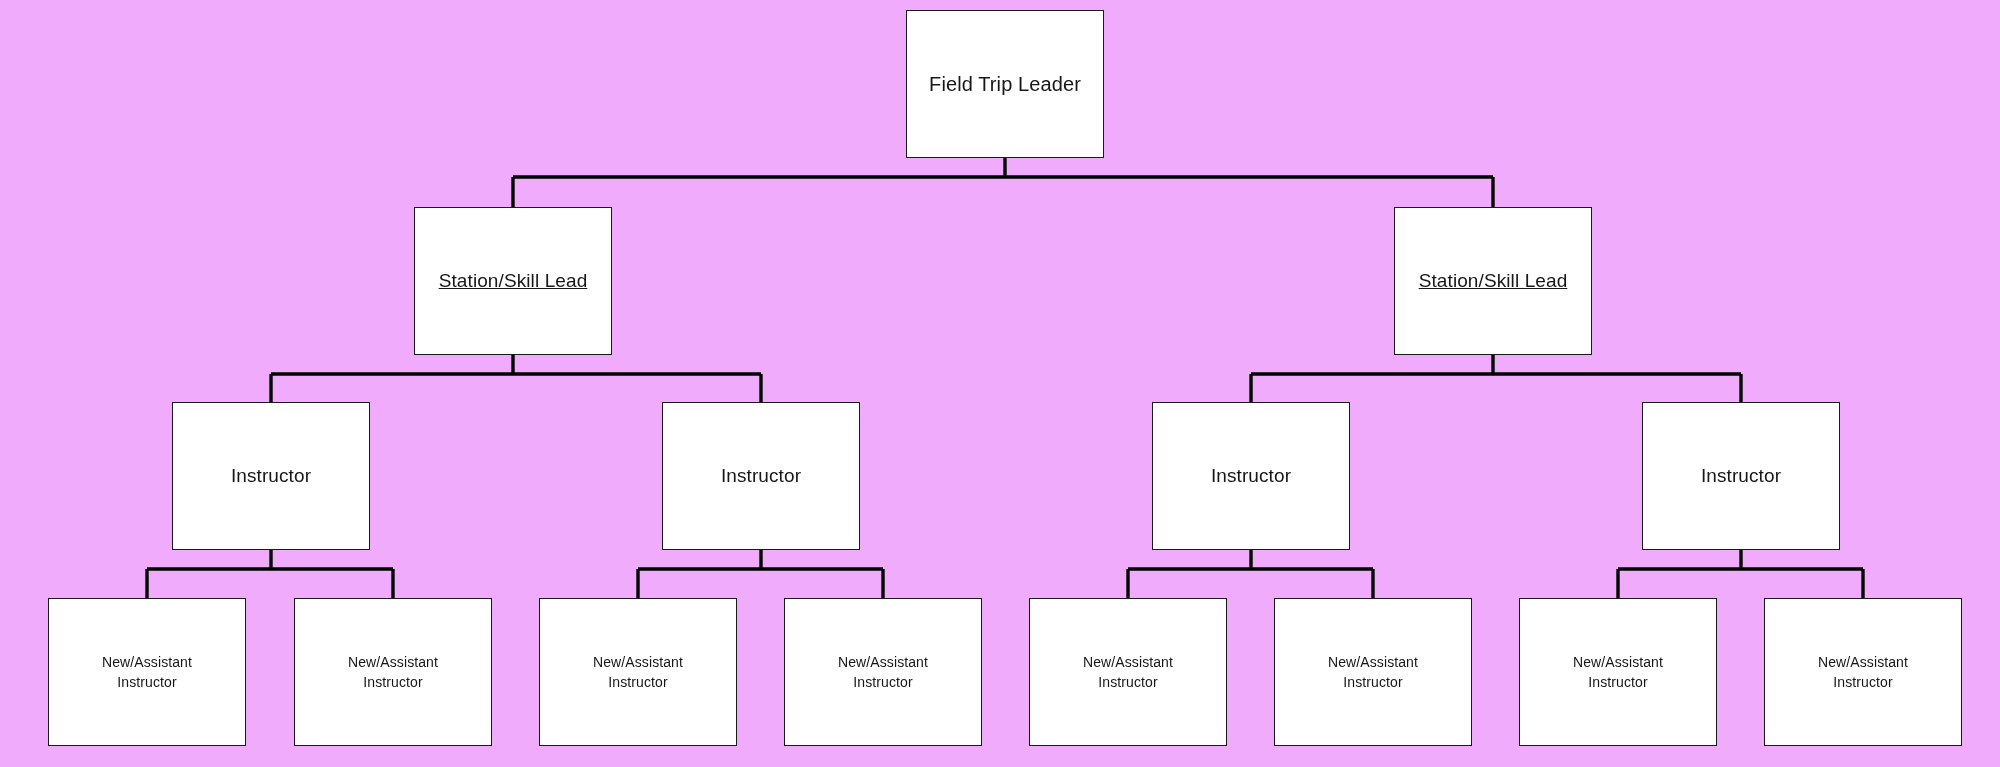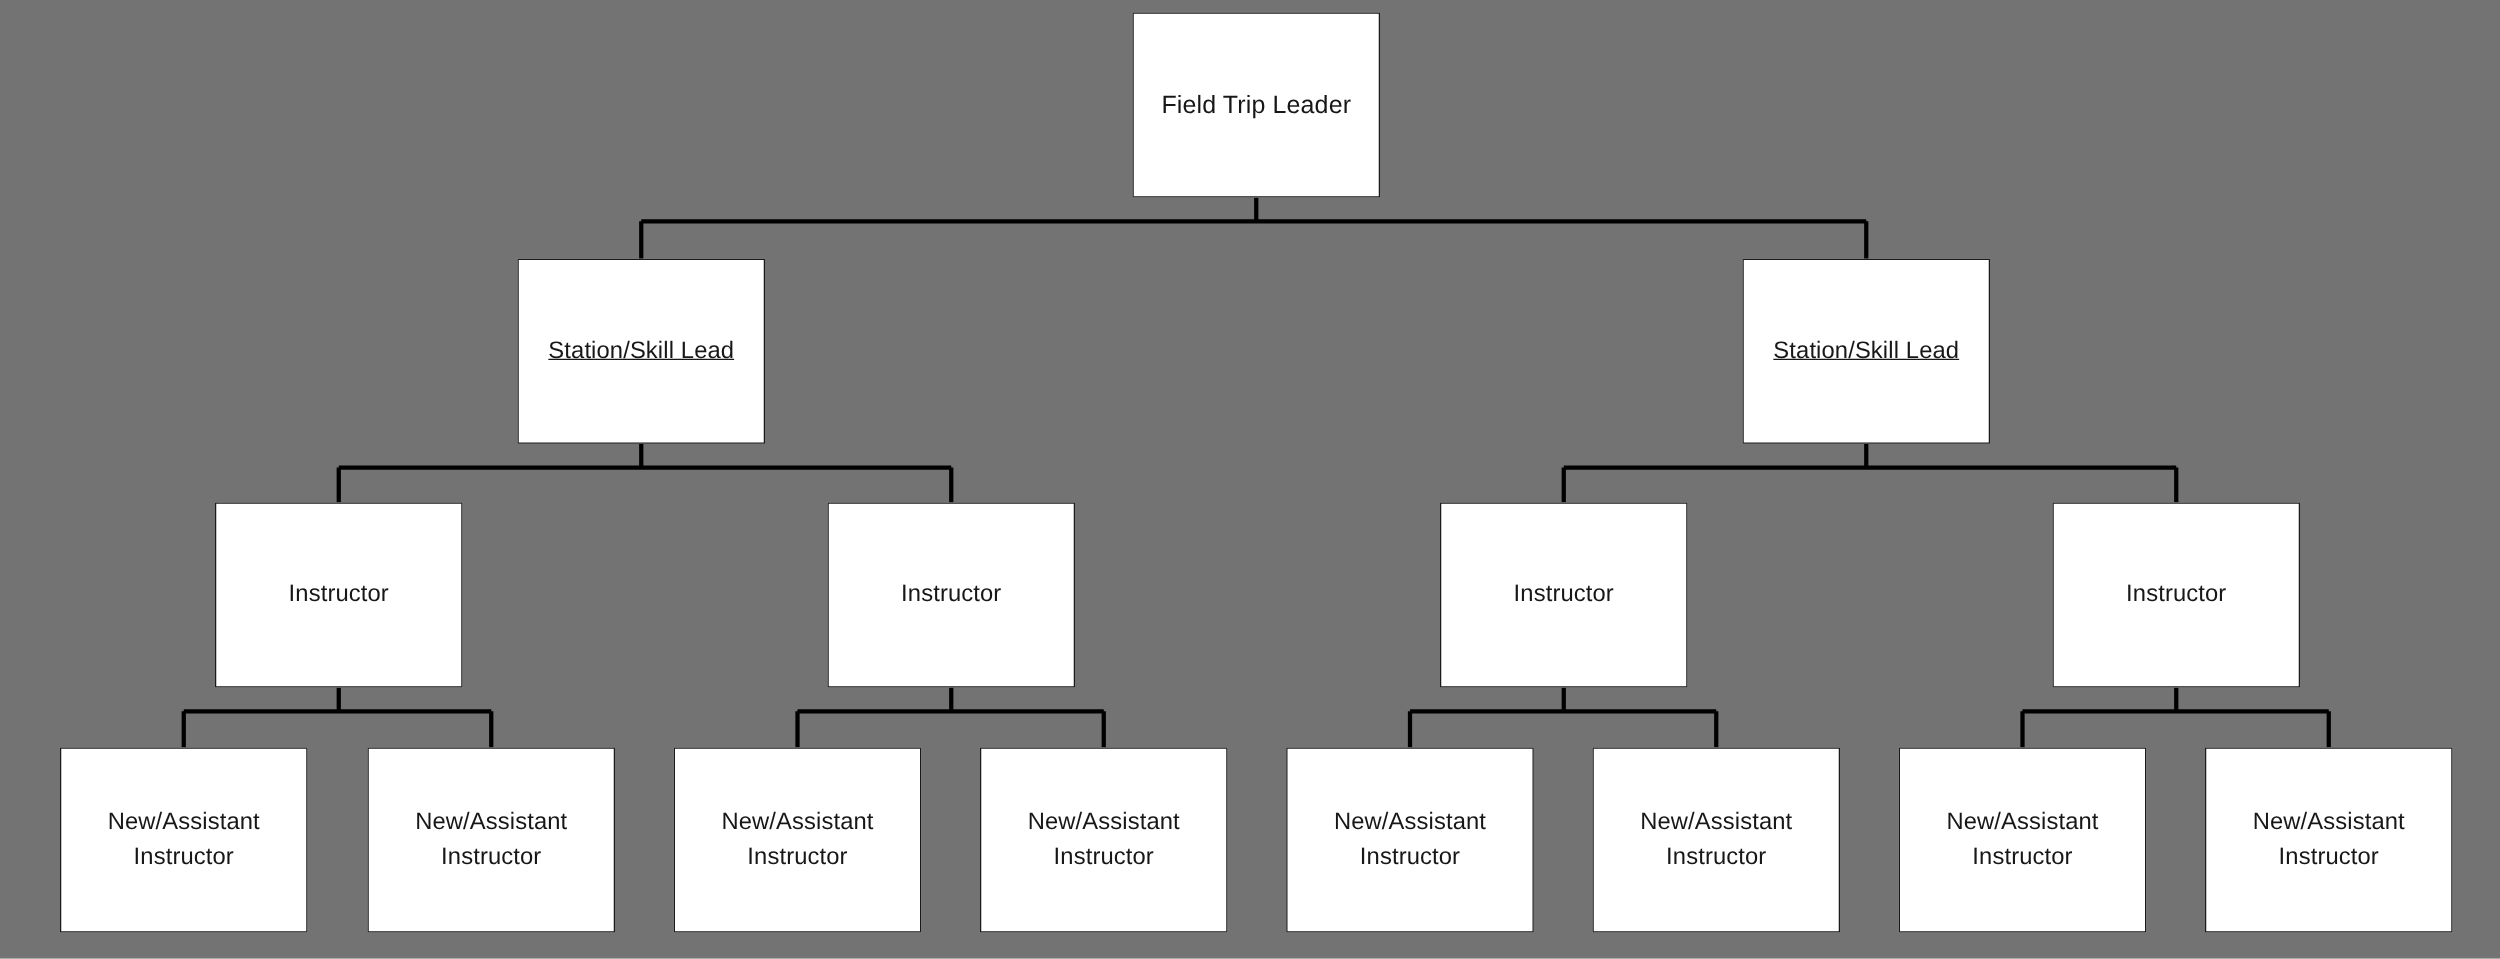--- a/index.html
+++ b/index.html
@@ -8,21 +8,21 @@
     padding: 0;
     background: #ffffff;
   }
   body {
     font-family: "Liberation Sans", sans-serif;
   }
   #chart-root {
     position: relative;
     width: 2000px;
     height: 767px;
-    background: #737373;
+    background: #f0abfc;
     overflow: hidden;
   }
   #chart-svg {
     position: absolute;
     left: 0;
     top: 0;
     width: 2000px;
     height: 767px;
     display: block;
   }
@@ -40,21 +40,21 @@
     font-family: "Liberation Sans", sans-serif;
     color: #171717;
     line-height: 1.45;
     padding: 0 6px;
     white-space: pre-line;
     letter-spacing: 0.1px;
   }
   .level-0 .node-label { font-size: 20px; }
   .level-1 .node-label { font-size: 19px; text-decoration: underline; }
   .level-2 .node-label { font-size: 19px; }
-  .level-3 .node-label { font-size: 19px; }
+  .level-3 .node-label { font-size: 14px; }
 </style>
 </head>
 <body>
 
 <div id="chart-root">
   <svg id="chart-svg" viewBox="0 0 2000 767" preserveAspectRatio="none" aria-hidden="true">
       <line x1="1005" y1="158" x2="1005" y2="177" stroke="#000000" stroke-width="3.4" stroke-linecap="butt"></line>
       <line x1="513" y1="177" x2="1493" y2="177" stroke="#000000" stroke-width="3.4" stroke-linecap="butt"></line>
       <line x1="513" y1="177" x2="513" y2="207" stroke="#000000" stroke-width="3.4" stroke-linecap="butt"></line>
       <line x1="1493" y1="177" x2="1493" y2="207" stroke="#000000" stroke-width="3.4" stroke-linecap="butt"></line>

